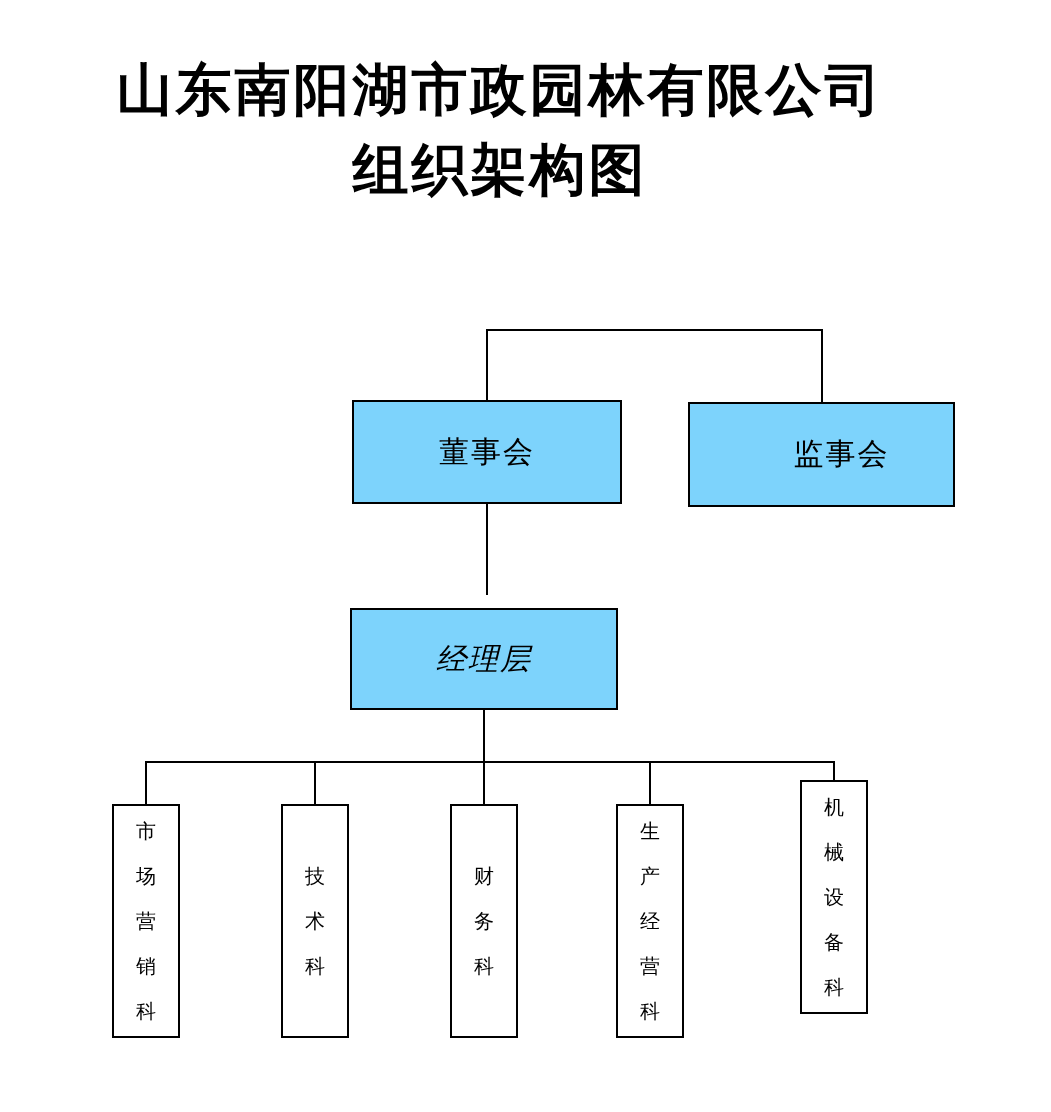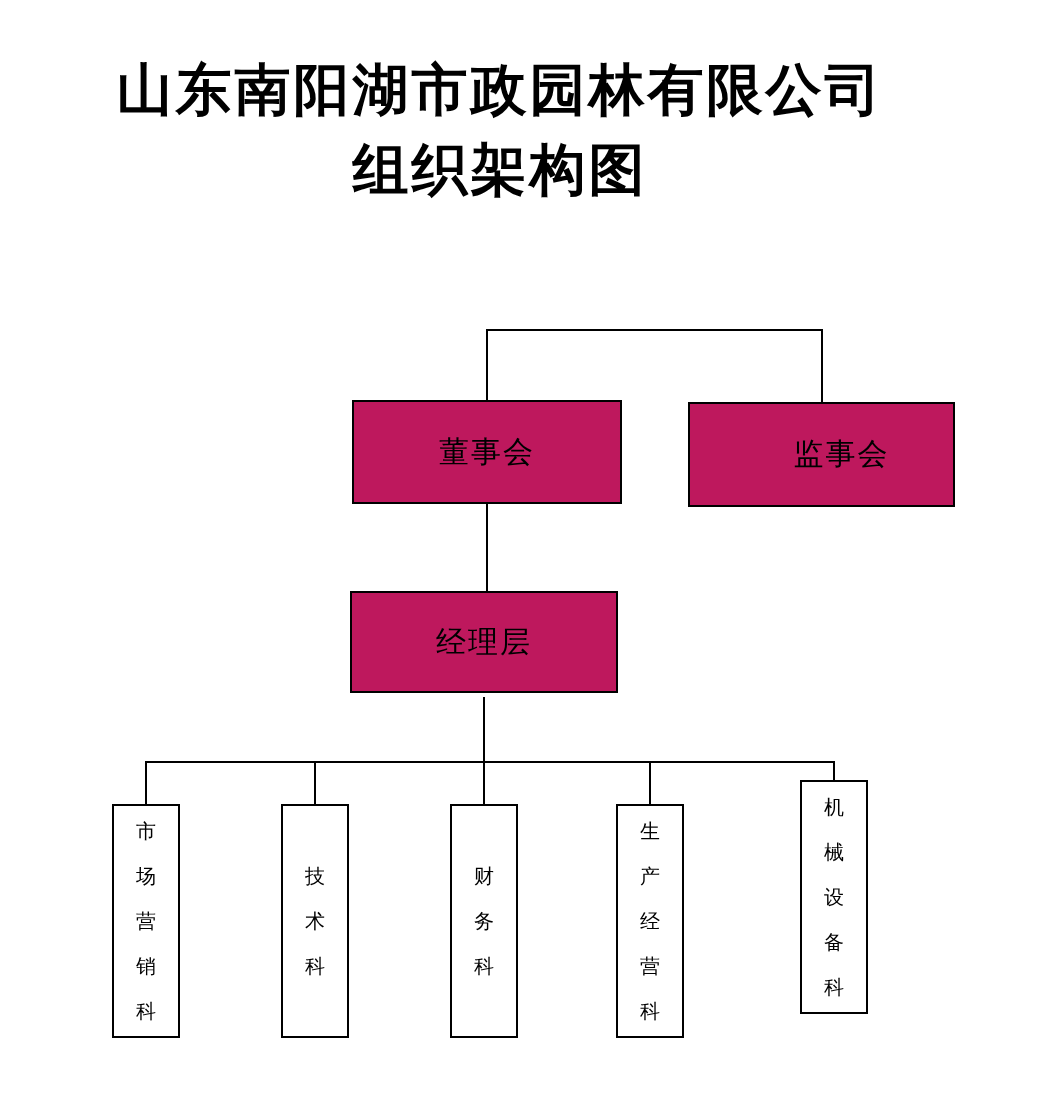--- a/index.html
+++ b/index.html
@@ -20,21 +20,21 @@
     width: 1000px;
     text-align: center;
     font-weight: bold;
     font-size: 56px;
     line-height: 80px;
     letter-spacing: 3px;
   }
   .node {
     position: absolute;
     border: 2px solid #000000;
-    background: #be185d;
+    background: #7dd3fc;
     display: flex;
     align-items: center;
     justify-content: center;
     font-size: 30px;
     letter-spacing: 2px;
   }
   .vnode {
     position: absolute;
     border: 2px solid #000000;
     background: #ffffff;
@@ -78,21 +78,21 @@
   <div class="line" style="left:649px; top:761px; width:2px; height:43px;"></div>
   <div class="line" style="left:833px; top:761px; width:2px; height:43px;"></div>
 
   <div class="node" style="left:352px; top:400px; width:270px; height:104px;">
     <span>董事会</span>
   </div>
   <div class="node" style="left:688px; top:402px; width:267px; height:105px;padding-left:40px;">
     <span>监事会</span>
   </div>
 
-  <div class="node" style="left:350px; top:591px; width:268px; height:102px;">
+  <div class="node" style="left:350px; top:608px; width:268px; height:102px;font-style:italic;">
     <span>经理层</span>
   </div>
 
   <div class="vnode" style="left:112px; top:804px; width:68px; height:234px;">
     <div class="vtext">市场营销科</div>
   </div>
   <div class="vnode" style="left:281px; top:804px; width:68px; height:234px;">
     <div class="vtext">技术科</div>
   </div>
   <div class="vnode" style="left:450px; top:804px; width:68px; height:234px;">

